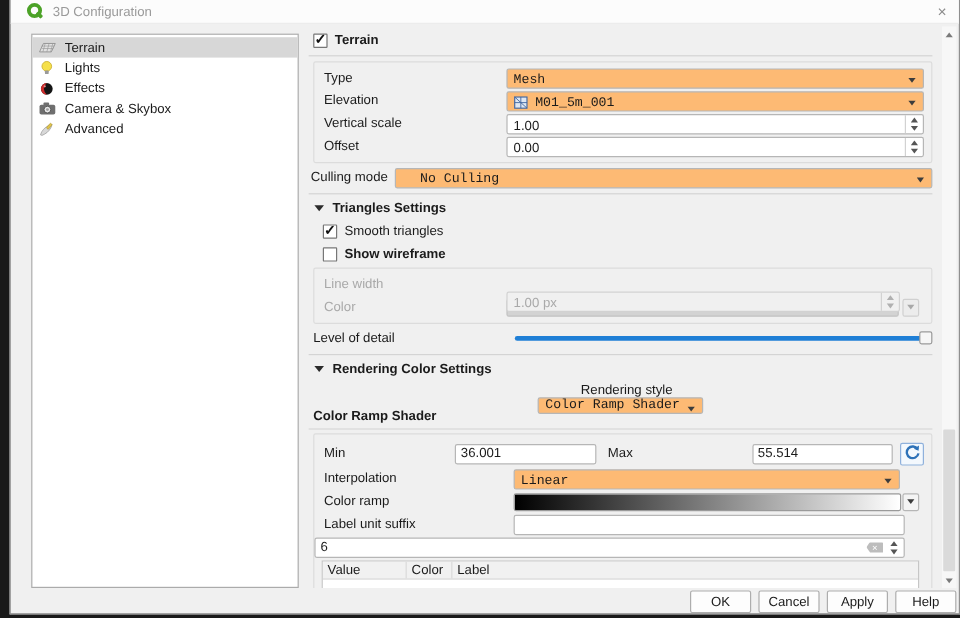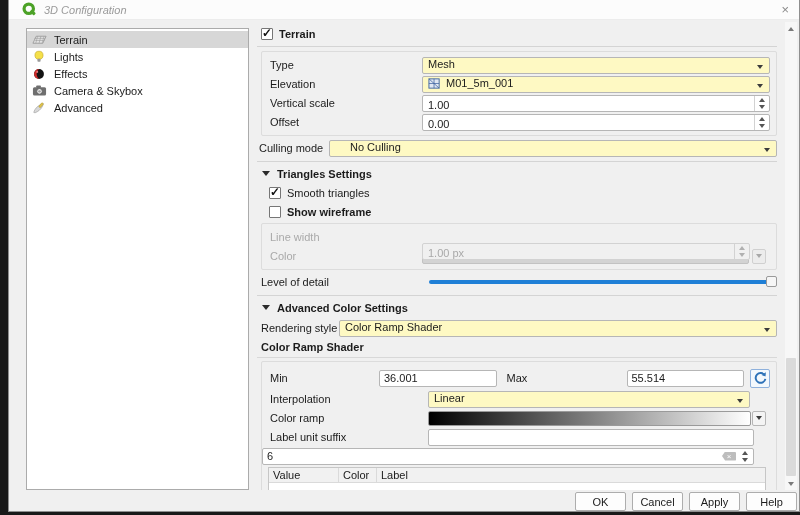--- a/index.html
+++ b/index.html
@@ -8,21 +8,21 @@
     width:800px; height:515px; overflow:hidden; position:relative;
     background:#191919;
     font-family:"Liberation Sans", sans-serif; font-size:11px; color:#1b1b1b;
   }
   #dialog {
     position:absolute; left:8px; top:0; width:792px; height:512px;
     background:#f0f0f0; border:1px solid #8f8f8f; border-top:none;
   }
   
   .titlebar { position:absolute; left:0; top:0; right:0; height:20px;
-    background:#fcfcfc; border-bottom:1px solid #ececec; display:flex; align-items:center;font-style:italic; }
+    background:#fcfcfc; border-bottom:1px solid #ececec; display:flex; align-items:center; }
   .titlebar .logo { margin-left:13px; width:15px; height:15px; display:inline-block; }
   .titlebar .title { margin-left:7px; color:#9a9a9a; }
   .titlebar .close { position:absolute; right:6px; top:2px; width:16px; height:16px;
     color:#8b8b8b; font-size:13px; line-height:16px; text-align:center; cursor:default; }
   
   .sidebar { position:absolute; left:17px; top:28px; width:223px; height:462px;
     background:#ffffff; border:1px solid #ababab; padding-top:2px; }
   .side-item { height:17px; display:flex; align-items:center; padding-left:4px; }
   .side-item.selected { background:#d7d7d7; }
   .side-item .icon { width:16px; height:16px; margin-right:7px; flex:none; display:flex; align-items:center; justify-content:center; }
@@ -35,22 +35,22 @@
   .dis { color:#a9a9a9; }
   
   .hdr-row { display:flex; align-items:center; height:16px; margin:2px 0 0 4px; font-weight:bold; }
   .caret { width:0; height:0; border:4px solid transparent; border-top:5px solid #2b2b2b;
     margin:3px 7px 0 1px; flex:none; }
   
   .cb { width:12px; height:12px; background:#fff; border:1px solid #767676; border-radius:1px;
     margin-right:6px; flex:none; position:relative; }
   .cb.checked::after { content:"✓"; position:absolute; left:0px; top:-3px; font-size:12px; color:#111; font-weight:bold; }
   
-  .dd { flex:1; height:17px; background:#fef9c3; border:1px solid #b6b6b6; border-radius:2px;
-    display:flex; align-items:flex-start; padding:0 18px 0 5px; position:relative; }
+  .dd { flex:1; height:17px; background:#fdba74; border:1px solid #b6b6b6; border-radius:2px;
+    display:flex; align-items:flex-end; padding:0 18px 0 5px; position:relative;font-family:Liberation Mono, monospace; }
   .dd::after { content:""; position:absolute; right:6px; top:7px;
     border:3.5px solid transparent; border-top:4px solid #3c3c3c; }
   .dd .mesh-ic { margin-right:5px; display:flex; }
   
   .spin { flex:1; height:17px; background:#fff; border:1px solid #b6b6b6; border-radius:2px;
     display:flex; align-items:flex-end; padding-left:5px; position:relative; }
   .spin .arrows { position:absolute; right:0; top:0; bottom:0; width:15px; border-left:1px solid #d2d2d2;
     display:flex; flex-direction:column; align-items:center; justify-content:center; gap:3px; }
   .tri-up { width:0; height:0; border:3px solid transparent; border-bottom:4px solid #555; }
   .tri-dn { width:0; height:0; border:3px solid transparent; border-top:4px solid #555; }
@@ -279,24 +279,24 @@
       <div class="slider">
         <div class="track"></div>
         <div class="handle"></div>
       </div>
     </div>
 
     <div class="sep"></div>
 
     <div class="hdr-row">
       <span class="caret"></span>
-      <span>Advanced Color Settings</span>
-    </div>
-
-    <div class="frow" style="height:18px;">
+      <span>Rendering Color Settings</span>
+    </div>
+
+    <div class="frow" style="height:18px;flex-direction:column;">
       <label style="width:82px; flex:none; padding-left:4px;">Rendering style</label>
       <div class="dd" style="margin-right:8px;">
         <span>Color Ramp Shader</span>
       </div>
     </div>
 
     <div class="subhdr">Color Ramp Shader</div>
     <div class="subhdr-line"></div>
 
     <div class="groupbox" style="padding:3px 0;">

